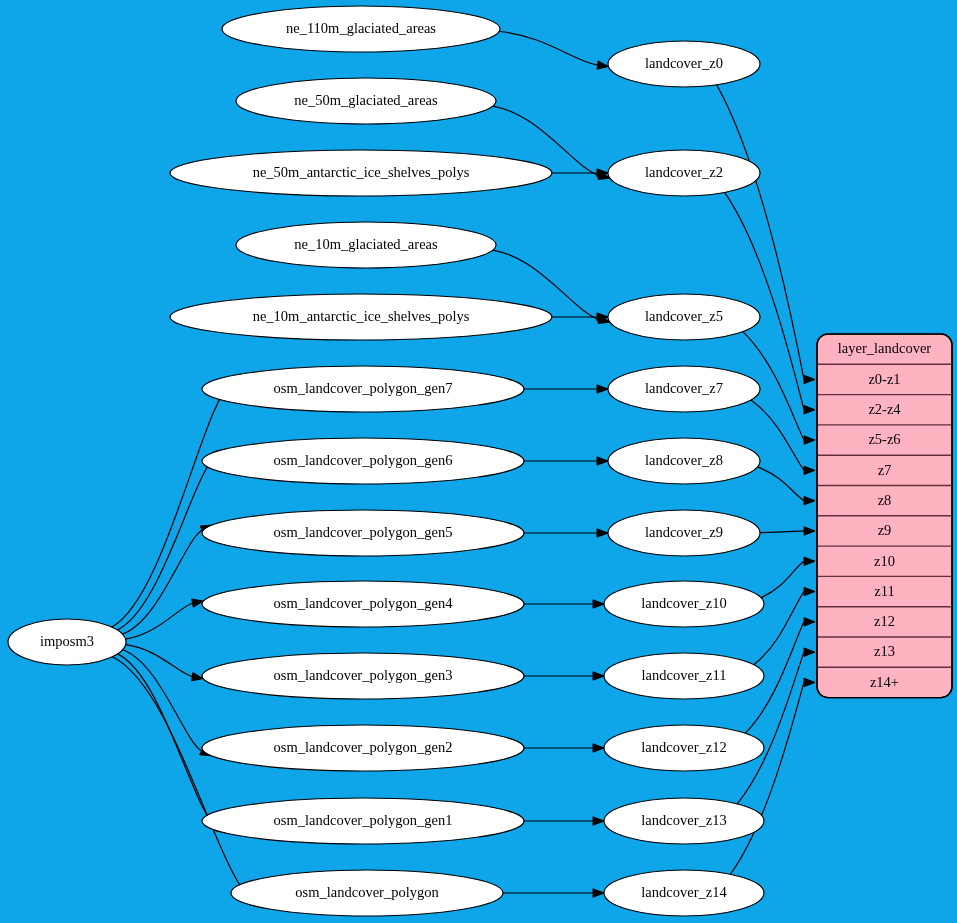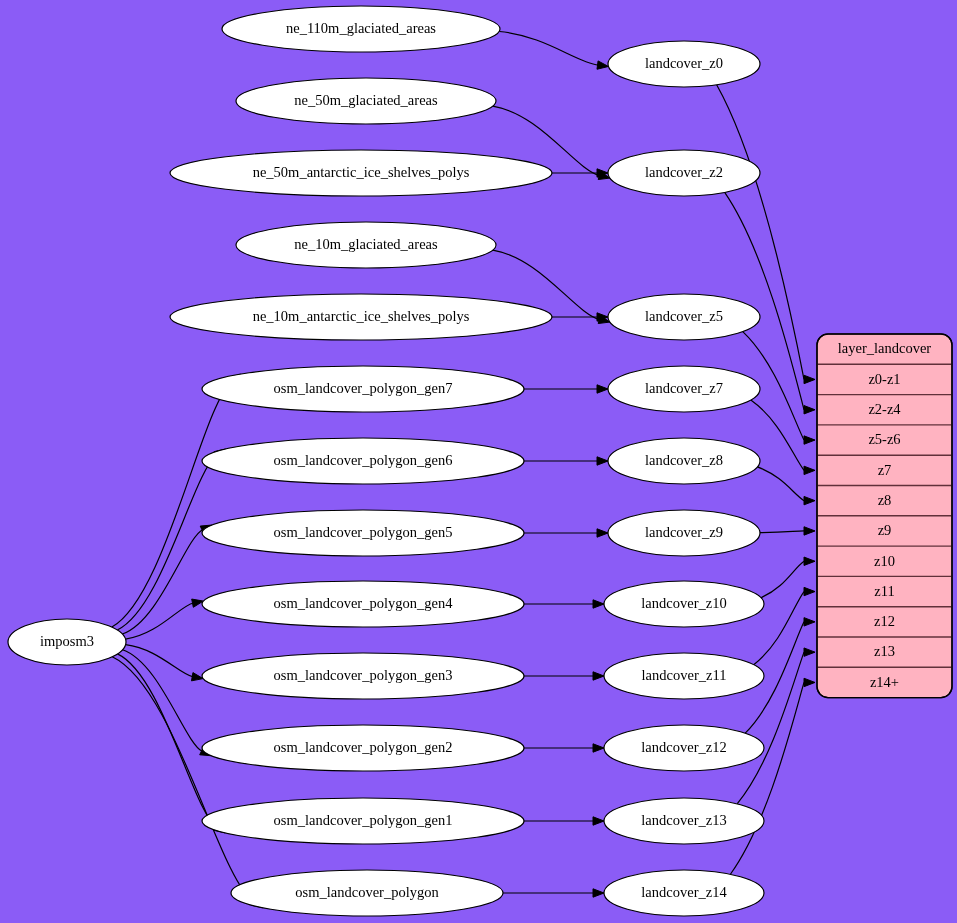--- a/index.html
+++ b/index.html
@@ -1,16 +1,16 @@
 <!DOCTYPE html>
 <html><head>
 <meta charset="utf-8">
 <style>
   html,body{margin:0;padding:0;background:#ffffff;}
-  #stage{position:relative;width:957px;height:923px;background:#8b5cf6;
+  #stage{position:relative;width:957px;height:923px;background:#0ea5e9;
          font-family:"Liberation Serif","DejaVu Serif",serif;}
   svg{display:block;}
   .node-ell{fill:#ffffff;stroke:#000000;stroke-width:1.2;}
   .node-lbl{font-family:"Liberation Serif","DejaVu Serif",serif;font-size:14.5px;
             fill:#000000;text-anchor:middle;dominant-baseline:middle;}
   .edge{fill:none;stroke:#000000;stroke-width:1.2;}
   .arrow{fill:#000000;stroke:#000000;stroke-width:1;}
   .tbl-body{stroke:#000000;stroke-width:1.2;}
   .tbl-sep{stroke:#60303a;stroke-width:1.4;}
   .tbl-lbl{font-family:"Liberation Serif","DejaVu Serif",serif;font-size:14.5px;

